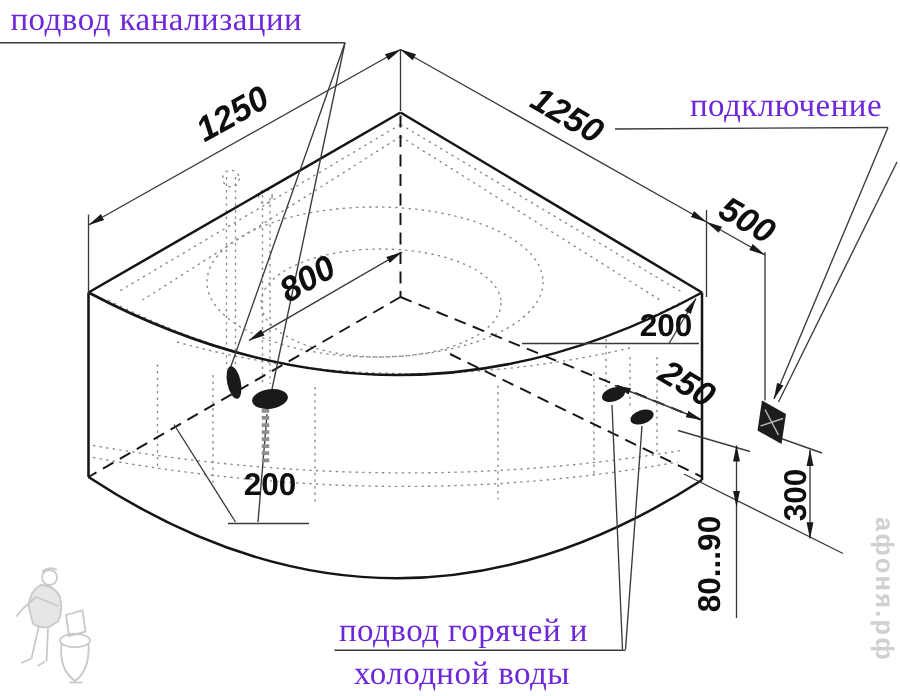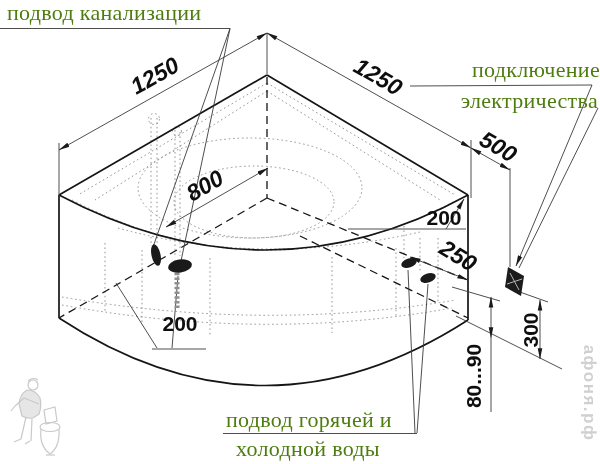--- a/index.html
+++ b/index.html
@@ -1,19 +1,19 @@
 <!DOCTYPE html>
 <html><head>
 <meta charset="utf-8">
 <style>
   html,body{margin:0;padding:0;background:#fff;}
   .stage{position:relative;width:600px;height:464px;background:#ffffff;overflow:hidden;
          font-family:"Liberation Serif",serif;}
   .stage svg{position:absolute;left:0;top:0;}
-  .lbl{position:absolute;color:#4d7c0f;font-size:22px;line-height:1.0;white-space:nowrap;letter-spacing:.3px;}
+  .lbl{position:absolute;color:#6d28d9;font-size:22px;line-height:1.0;white-space:nowrap;letter-spacing:.3px;}
   .dim{position:absolute;color:#0e0e0e;font-family:"Liberation Sans",sans-serif;font-weight:bold;
        font-size:21px;white-space:nowrap;transform-origin:center center;}
   .ob{font-style:italic;font-size:23px;}
   .wm-text{position:absolute;color:#d0d0d0;font-family:"Liberation Sans",sans-serif;font-weight:bold;
        font-size:17px;letter-spacing:1.5px;white-space:nowrap;transform-origin:center center;}
 </style>
 </head>
 <body>
 
 <div class="stage">
@@ -123,22 +123,21 @@
     <ellipse cx="180" cy="266" rx="12" ry="6.5" transform="rotate(-8 180 266)" fill="#1a1a1a"></ellipse>
     <ellipse cx="409" cy="263" rx="8" ry="4.5" transform="rotate(-18 409 263)" fill="#1a1a1a"></ellipse>
     <ellipse cx="428" cy="278" rx="8" ry="4.5" transform="rotate(-18 428 278)" fill="#1a1a1a"></ellipse>
     <polygon points="508,267 524,276 521,296 505,287" fill="#1c1c1c"></polygon>
     <path d="M510,273 L519,290 M507,284 L522,279" stroke="#b5b5b5" stroke-width="1" fill="none"></path>
   </g>
 </svg>
 
 <div class="lbl" style="left:7px;top:2px;">подвод канализации</div>
 
-<div class="lbl" style="right:0;top:59px;">подключение</div>
-<div class="lbl" style="right:2px;top:90px;">электричества</div>
+<div class="lbl" style="right:12px;top:59px;">подключение</div>
 
 <div class="lbl" style="left:236px;top:438px;">холодной воды</div>
 <div class="lbl" style="left:226px;top:409px;">подвод горячей и</div>
 
 <div class="dim ob" style="left:155px;top:76px;transform:translate(-50%,-50%) rotate(-29deg);">1250</div>
 <div class="dim ob" style="left:378px;top:77px;transform:translate(-50%,-50%) rotate(30deg);">1250</div>
 <div class="dim ob" style="left:498px;top:147px;transform:translate(-50%,-50%) rotate(30deg);">500</div>
 <div class="dim ob" style="left:205px;top:186px;transform:translate(-50%,-50%) rotate(-30deg);">800</div>
 <div class="dim" style="left:444px;top:218px;transform:translate(-50%,-50%);">200</div>
 <div class="dim ob" style="left:458px;top:256px;transform:translate(-50%,-50%) rotate(31deg);">250</div>

